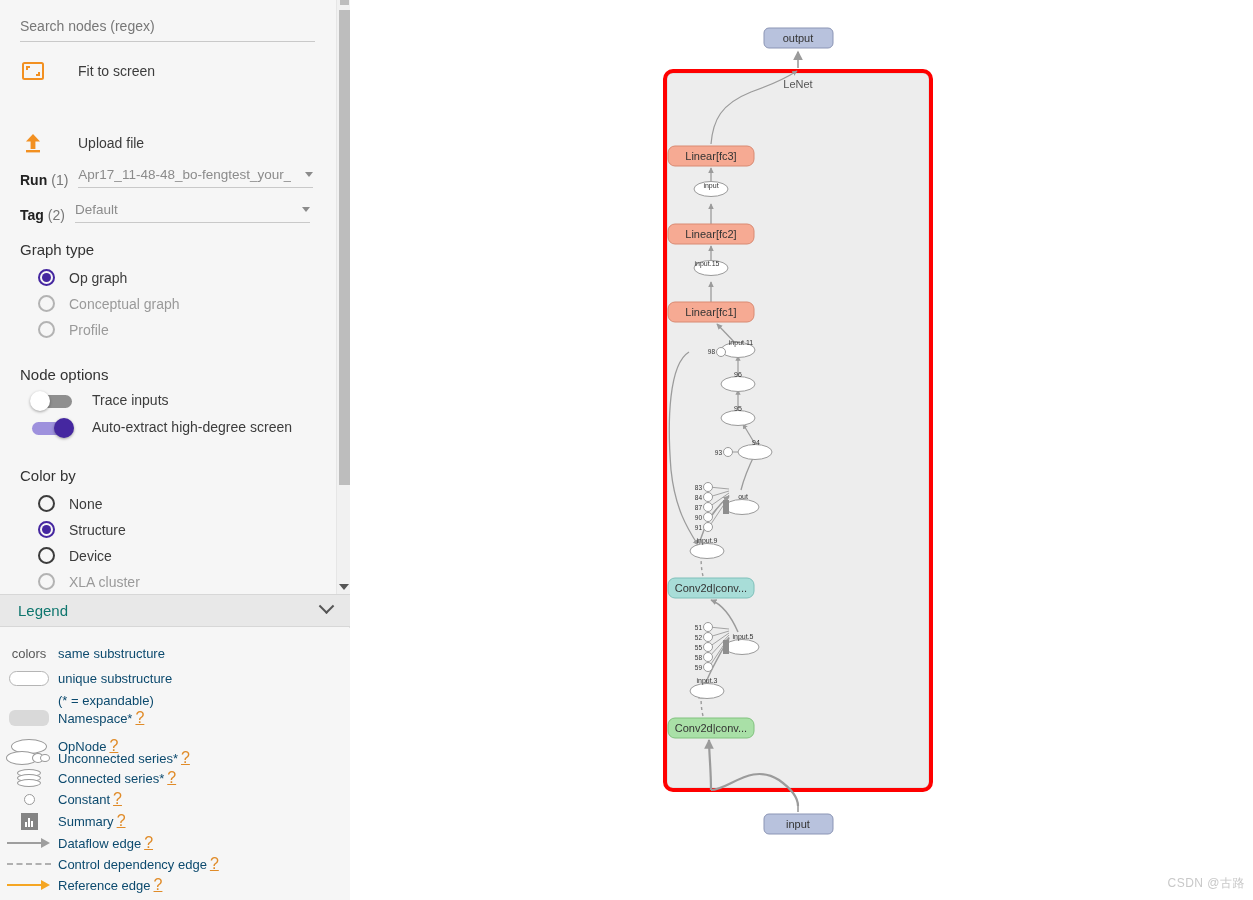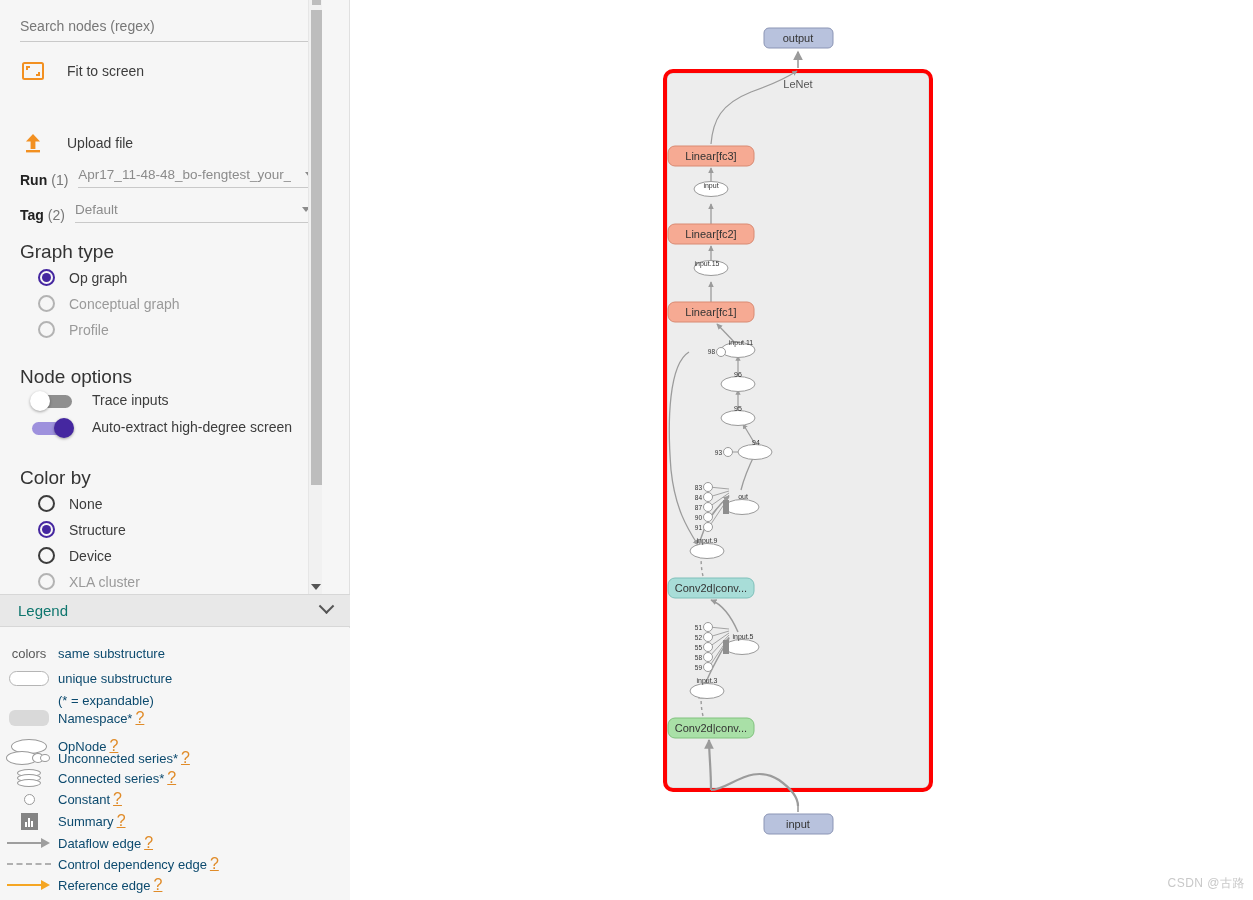--- a/index.html
+++ b/index.html
@@ -13,60 +13,60 @@
   #root { position: relative; width: 1253px; height: 900px; background:#fff; }
 
   
   #sidebar {
     position: absolute; left: 0; top: 0;
     width: 350px; height: 900px;
     background: #f6f6f6;
     border-right: 1px solid #e0e0e0;
   }
   #sidebar-scroll {
-    position: absolute; left: 0; top: 0; width: 322px; height: 594px;
+    position: absolute; left: 0; top: 0; width: 350px; height: 594px;
     background: #f6f6f6; overflow: hidden;
   }
 
   
   #search-row { position:absolute; left:20px; top:14px; width:295px; }
   #search-input {
     width: 295px; border: none; border-bottom: 1px solid #c9c9c9;
     background: transparent; outline: none;
     font-family: "Liberation Sans", sans-serif;
     font-size: 14px; color: #333; padding: 4px 0 7px 0;
   }
   #search-input::placeholder { color: #777; }
 
   
   .action-row {
     position: absolute; left: 20px; width: 300px; height: 28px;
     display: flex; align-items: center; cursor: pointer;
   }
   .action-ico { width: 26px; height: 26px; display:flex; align-items:center; justify-content:center; flex:0 0 26px; }
-  .action-lbl { font-size: 14px; color: #3c3c3c; margin-left: 21px; }
+  .action-lbl { font-size: 14px; color: #3c3c3c; margin-left: 32px; }
 
   
   .sel-row { position:absolute; left:20px; display:flex; align-items:flex-end; }
   .sel-key { font-size:14px; color:#222; font-weight:700; }
   .sel-count { font-size:14px; color:#777; margin-left:4px; font-weight:400;}
   .sel-box {
     margin-left: 10px; width: 235px;
     border-bottom: 1px solid #c9c9c9;
     display:flex; align-items:center; justify-content:space-between;
     padding-bottom: 5px;
   }
   .sel-val {
     font-size: 13.5px; color: #8b8b8b; white-space: nowrap;
     overflow: hidden; text-overflow: clip; max-width: 213px;
   }
   .caret { width:0;height:0;border-left:4px solid transparent;border-right:4px solid transparent;border-top:5px solid #8b8b8b; margin-left:4px; }
 
   
-  .sec-title { position:absolute; left:20px; font-size:19px; color:#333; }
+  .sec-title { position:absolute; left:20px; font-size:15px; color:#333; }
 
   
   .radio-row { position:absolute; left:38px; display:flex; align-items:center; cursor:pointer; }
   .radio {
     width:17px;height:17px;border-radius:50%;
     border:2px solid #3c3c3c; background:transparent;
     display:flex;align-items:center;justify-content:center; flex:0 0 17px;
   }
   .radio.checked { border-color:#4527a0; }
   .radio.checked::after { content:""; width:9px;height:9px;border-radius:50%;background:#4527a0; }

